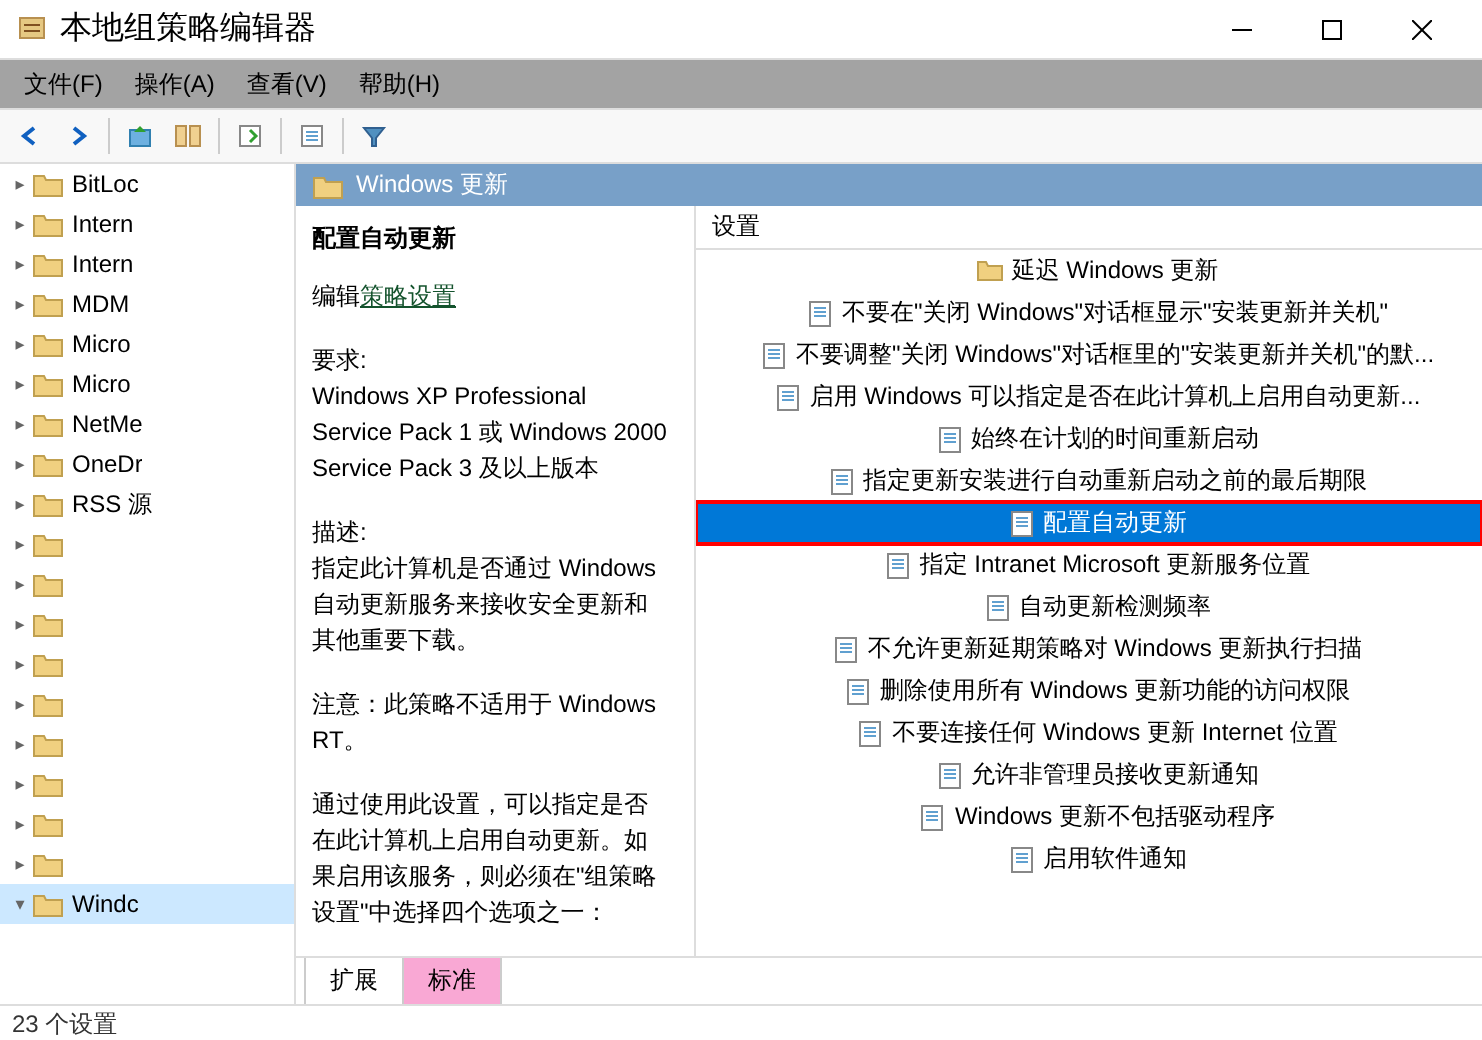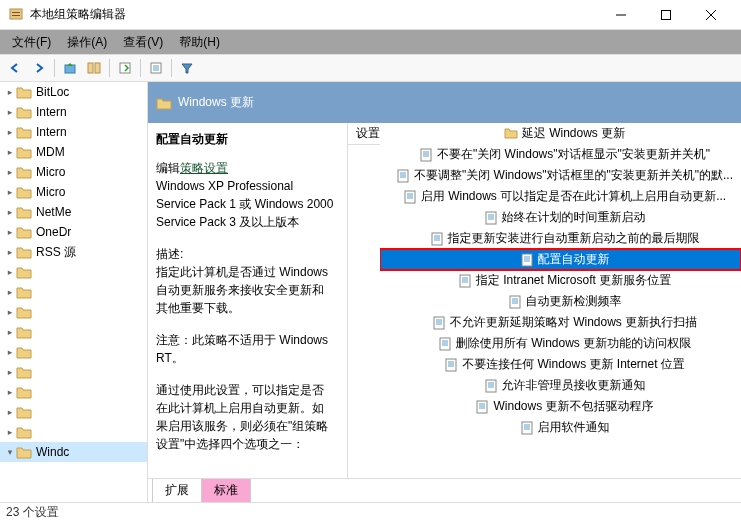--- a/index.html
+++ b/index.html
@@ -1,20 +1,20 @@
 <!DOCTYPE html>
 <html><head>
 <meta charset="utf-8">
 <style>
 * { box-sizing: border-box; margin: 0; padding: 0; font-family: "Microsoft YaHei", "Segoe UI", sans-serif; font-size: 12px; }
 body { background: #fff; width: 741px; height: 520px; overflow: hidden; position: relative; }
 
 .titlebar { height: 30px; display: flex; align-items: center; padding: 0 8px; background: #fff; border-bottom: 1px solid #ddd; }
 .titlebar .icon { margin-right: 6px; display: inline-flex; }
-.titlebar .title { flex: 1; font-size: 12px; }
+.titlebar .title { flex: 1; font-size: 16px; }
 .titlebar .winbtns { display: flex; }
 .titlebar .winbtn { width: 45px; height: 29px; display: flex; align-items: center; justify-content: center; cursor: pointer; }
 
 .menubar { height: 24px; display: flex; align-items: center; padding: 0 4px; background: #a3a3a3; }
 .menubar .menuitem { padding: 2px 8px; cursor: pointer; }
 
 .toolbar { height: 28px; display: flex; align-items: center; padding: 2px 4px; border-top: 1px solid #ddd; border-bottom: 1px solid #ddd; background: #f8f8f8; gap: 2px; }
 .toolbar .tbtn { width: 22px; height: 22px; display: flex; align-items: center; justify-content: center; cursor: pointer; border: 1px solid transparent; }
 .toolbar .sep { width: 1px; height: 18px; background: #ccc; margin: 0 2px; }
 
@@ -22,30 +22,30 @@
 
 .tree-pane { width: 148px; border-right: 1px solid #ddd; overflow: hidden; position: relative; }
 .tree-scroll { height: 100%; overflow-y: auto; overflow-x: hidden; }
 .tree-item { display: flex; align-items: center; height: 20px; padding-left: 4px; cursor: pointer; white-space: nowrap; }
 .tree-item .expander { width: 12px; display: inline-flex; align-items: center; justify-content: center; color: #666; font-size: 9px; }
 .tree-item .folder { width: 16px; height: 14px; margin-right: 4px; display: inline-flex; }
 .tree-item .label { overflow: hidden; text-overflow: ellipsis; }
 .tree-item.selected { background: #cce8ff; }
 
 .content-pane { flex: 1; display: flex; flex-direction: column; overflow: hidden; }
-.content-header { height: 41px; background: #78a0c8; display: flex; align-items: center; padding-left: 8px; color: #fff; gap: 6px; }
+.content-header { height: 21px; background: #78a0c8; display: flex; align-items: center; padding-left: 8px; color: #fff; gap: 6px; }
 .content-body { flex: 1; display: flex; overflow: hidden; }
 
 .desc-pane { width: 200px; border-right: 1px solid #ddd; padding: 8px; display: flex; flex-direction: column; }
 .desc-title { font-weight: bold; margin-bottom: 12px; }
 .desc-link { color: #14532d; text-decoration: underline; cursor: pointer; }
 .desc-text { margin-top: 14px; line-height: 1.5; }
 .desc-scroll { overflow-y: auto; flex: 1; padding-right: 4px; }
 
-.list-pane { flex: 1; display: flex; flex-direction: row; overflow: hidden; }
+.list-pane { flex: 1; display: flex; flex-direction: column; overflow: hidden; }
 .list-header { height: 22px; border-bottom: 1px solid #ddd; display: flex; align-items: center; padding-left: 8px; background: #fff; }
 .list-body { flex: 1; overflow-y: auto; }
 .list-item { display: flex; align-items: center; height: 21px; padding-left: 8px; cursor: pointer; gap: 4px; white-space: nowrap; justify-content: center; }
 .list-item .li-icon { width: 14px; height: 14px; display: inline-flex; flex-shrink: 0; }
 .list-item.highlighted { background: #0078d7; color: #fff; }
 .list-item.highlighted-box { outline: 2px solid #ff0000; outline-offset: -1px; }
 
 .tabs { height: 24px; display: flex; align-items: flex-start; border-top: 1px solid #ddd; padding-left: 4px; }
 .tab { padding: 3px 12px; border: 1px solid #ccc; border-top: none; background: #f9a8d4; cursor: pointer; margin-right: -1px; }
 .tab.active { background: #fff; border-bottom: 7px solid #d946ef; padding-bottom: 4px; }
@@ -334,20 +334,21 @@
       <span>Windows 更新</span>
     </div>
     <div class="content-body">
 
       <div class="desc-pane">
         <div class="desc-title">配置自动更新</div>
         <div class="desc-scroll">
           <div>
             <span>编辑</span><a class="desc-link">策略设置</a>
           </div>
+          <div class="desc-text">要求:</div>
           <div style="line-height:1.5;">Windows XP Professional Service Pack 1 或 Windows 2000 Service Pack 3 及以上版本</div>
           <div class="desc-text">描述:</div>
           <div style="line-height:1.5;">指定此计算机是否通过 Windows 自动更新服务来接收安全更新和其他重要下载。</div>
           <div class="desc-text" style="line-height:1.5;">注意：此策略不适用于 Windows RT。</div>
           <div class="desc-text" style="line-height:1.5;">通过使用此设置，可以指定是否在此计算机上启用自动更新。如果启用该服务，则必须在"组策略设置"中选择四个选项之一：</div>
         </div>
       </div>
 
       <div class="list-pane">
         <div class="list-header">设置</div>

